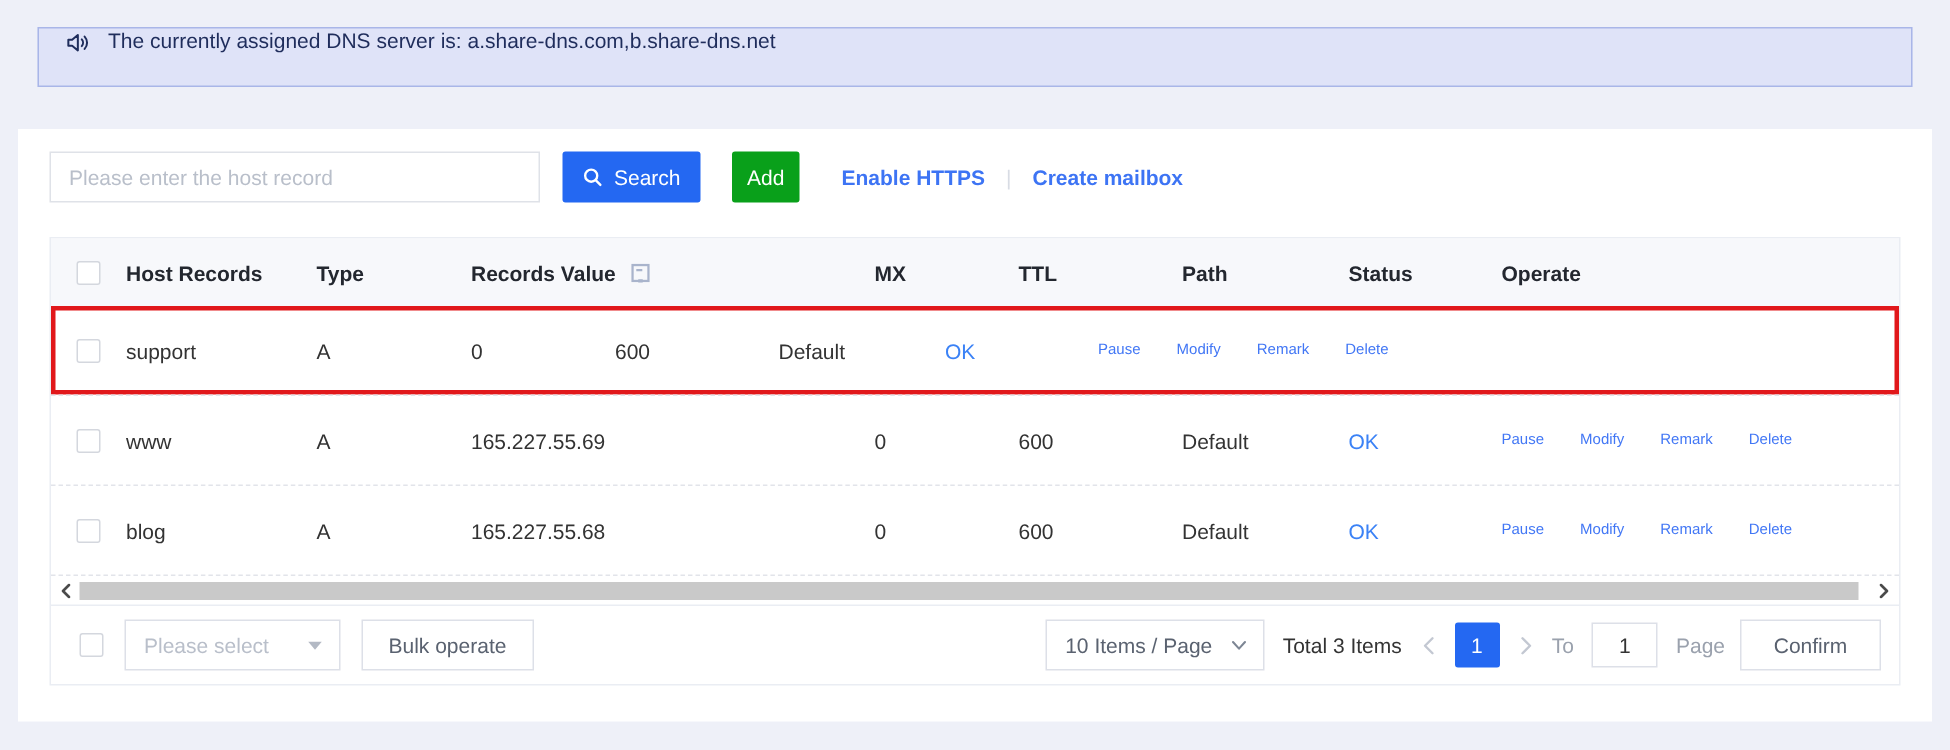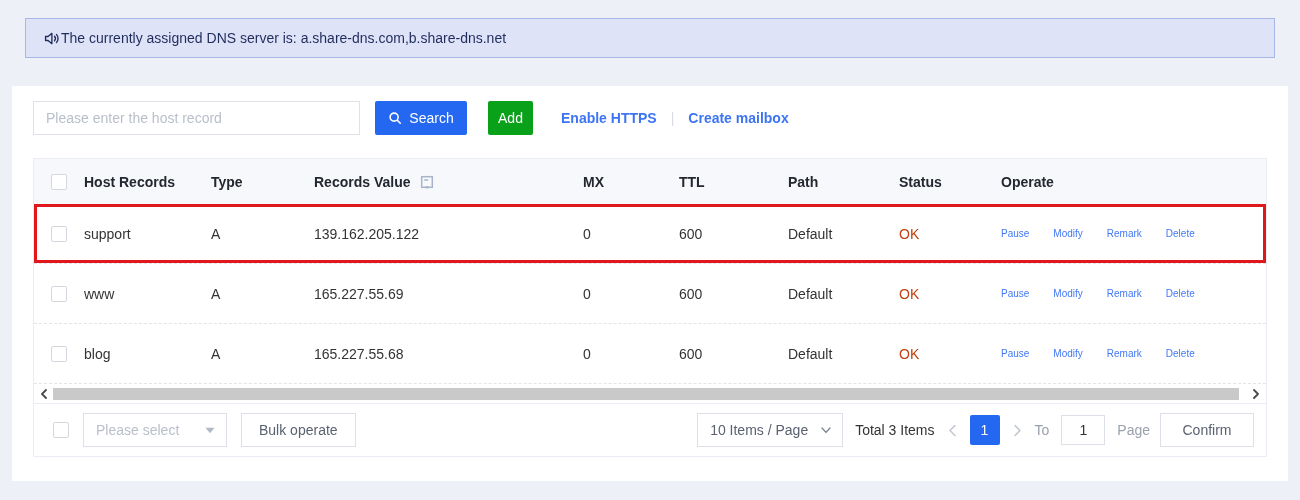--- a/index.html
+++ b/index.html
@@ -11,23 +11,23 @@
     overflow: hidden;
   }
 
   
   .banner {
     margin: 18px 25px 1px;
     height: 40px;
     background: #dfe3f8;
     border: 1px solid #a9b6e8;
     display: flex;
-    align-items: center;
+    align-items: flex-start;
     padding: 0 16px;
-    gap: 0;
+    gap: 11px;
     color: #1f2d5c;
     font-size: 14px;
   }
 
   
   .card {
     margin: 28px 12px 0;
     background: #ffffff;
     height: 395px;
     padding: 15px 21px 23px;
@@ -84,21 +84,21 @@
   .c-ttl { width: 109px; }
   .c-path { width: 111px; }
   .c-status { width: 102px; }
   .c-op { flex: 1; display: flex; gap: 24px; }
 
   .checkbox {
     width: 16px; height: 16px;
     border: 1px solid #d4d7de; border-radius: 2px;
     background: #fff; cursor: pointer;
   }
-  .status-ok { color: #c2410c; }
+  .status-ok { color: #3b82f6; }
   .action { color: #4277f5; font-size: 10px; text-decoration: none; cursor: pointer; }
 
   
   .hscroll { display: flex; align-items: center; height: 19px; padding: 0 3px; background: #fff; }
   .sb-arrow {
     width: 14px; height: 16px; flex: none;
     display: flex; align-items: center; justify-content: center;
     color: #4a4a4a; cursor: pointer;
   }
   .sb-thumb { flex: 1; height: 12px; background: #c9c9c9; margin: 0 10px 0 2px; cursor: grab; }
@@ -205,21 +205,20 @@
       <span class="c-status">Status</span>
       <span class="c-op">Operate</span>
     </div>
 
     <div class="row hl">
       <span class="c-check">
         <span class="checkbox"></span>
       </span>
       <span class="c-host">support</span>
       <span class="c-type">A</span>
-      <span class="c-value">139.162.205.122</span>
       <span class="c-mx">0</span>
       <span class="c-ttl">600</span>
       <span class="c-path">Default</span>
       <span class="c-status status-ok">OK</span>
       <span class="c-op">
         <a class="action">Pause</a>
         <a class="action">Modify</a>
         <a class="action">Remark</a>
         <a class="action">Delete</a>
       </span>

